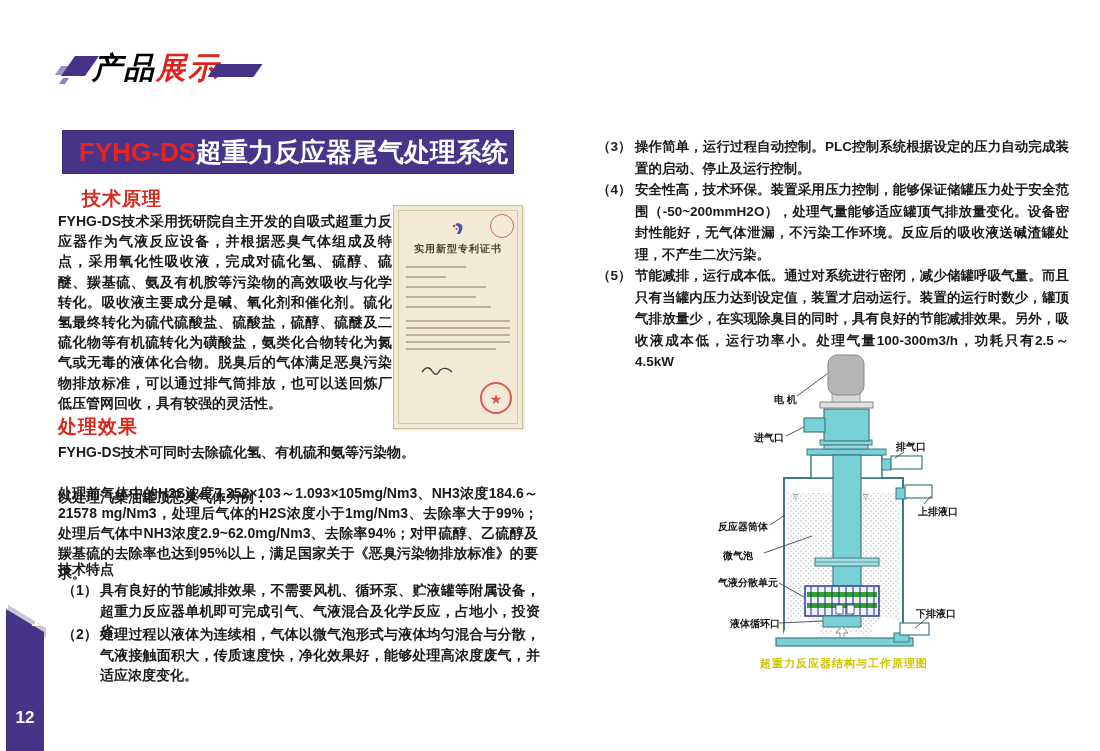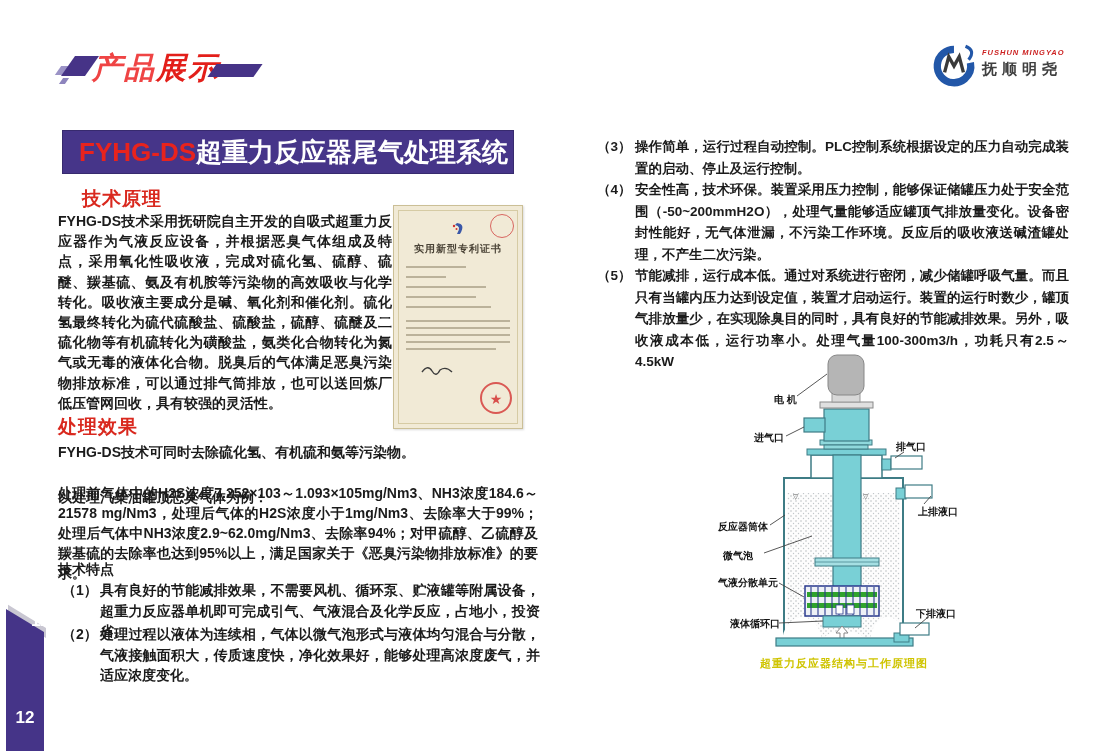--- a/index.html
+++ b/index.html
@@ -5,21 +5,21 @@
   * { margin:0; padding:0; box-sizing:border-box; }
   html,body { background:#ffffff; }
   .page {
     position:relative; width:1100px; height:751px; background:#ffffff;
     overflow:hidden; font-family:"Liberation Sans", sans-serif; color:#1a1a1a;
   }
   
   .badge-shape { position:absolute; transform:skewX(-35deg); }
   .badge-text { position:absolute; left:92px; top:48px; font-size:30px; font-weight:bold;
     font-style:italic; letter-spacing:2px; white-space:nowrap; }
-  .badge-part1 { color:#ef4444; }
+  .badge-part1 { color:#000000; }
   .badge-part2 { color:#e31f1a; }
   
   .logo { position:absolute; left:930px; top:42px; width:160px; height:50px; }
   .logo-texts { position:absolute; left:52px; top:6px; }
   .logo-en { color:#cc2222; font-size:7.5px; font-style:italic; font-weight:bold; letter-spacing:1px; }
   .logo-zh { color:#3f3f3f; font-size:15px; font-weight:bold; letter-spacing:5px; margin-top:3px; }
   
   .banner { position:absolute; left:62px; top:130px; width:452px; height:44px;
     background:#463589; border:1px solid #372a6e; line-height:42px; padding-left:16px;
     font-size:26px; font-weight:bold; white-space:nowrap; }
@@ -74,31 +74,20 @@
 <div class="page">
 
   <span class="badge-shape" style="left:58px; top:66px; width:8px; height:9px; background:#9b93c6;"></span>
   <span class="badge-shape" style="left:68px; top:56px; width:24px; height:20px; background:#463387;"></span>
   <span class="badge-shape" style="left:61px; top:78px; width:6px; height:6px; background:#8d84bd;"></span>
   <div class="badge-text">
     <span class="badge-part1">产品</span><span class="badge-part2">展示</span>
   </div>
   <span class="badge-shape" style="left:212px; top:64px; width:46px; height:13px; background:#463387;"></span>
 
-  <div class="logo">
-    <svg width="48" height="46" viewBox="0 0 44 44">
-      <circle cx="22" cy="23" r="16" fill="none" stroke="#2257a8" stroke-width="7" stroke-dasharray="78 23" stroke-dashoffset="-8" transform="rotate(-40 22 23)"></circle>
-      <path d="M 33 4 Q 43 8 36 17" fill="none" stroke="#2257a8" stroke-width="3"></path>
-      <path d="M 13 29 L 17 14 L 22 23 L 27 14 L 31 29" fill="none" stroke="#3a3a3a" stroke-width="3.2"></path>
-    </svg>
-    <div class="logo-texts">
-      <div class="logo-en">FUSHUN MINGYAO</div>
-      <div class="logo-zh">抚顺明尧</div>
-    </div>
-  </div>
 
   <div class="banner">
     <span class="code">FYHG-DS</span><span class="rest">超重力反应器尾气处理系统</span>
   </div>
 
   <div class="sec-heading" style="top:186px;margin-left:24px;">技术原理</div>
   <div class="body-text p-principle">FYHG-DS技术采用抚研院自主开发的自吸式超重力反应器作为气液反应设备，并根据恶臭气体组成及特点，采用氧化性吸收液，完成对硫化氢、硫醇、硫醚、羰基硫、氨及有机胺等污染物的高效吸收与化学转化。吸收液主要成分是碱、氧化剂和催化剂。硫化氢最终转化为硫代硫酸盐、硫酸盐，硫醇、硫醚及二硫化物等有机硫转化为磺酸盐，氨类化合物转化为氮气或无毒的液体化合物。脱臭后的气体满足恶臭污染物排放标准，可以通过排气筒排放，也可以送回炼厂低压管网回收，具有较强的灵活性。</div>
 
   <div class="certificate">
     <div class="cert-frame"></div>

